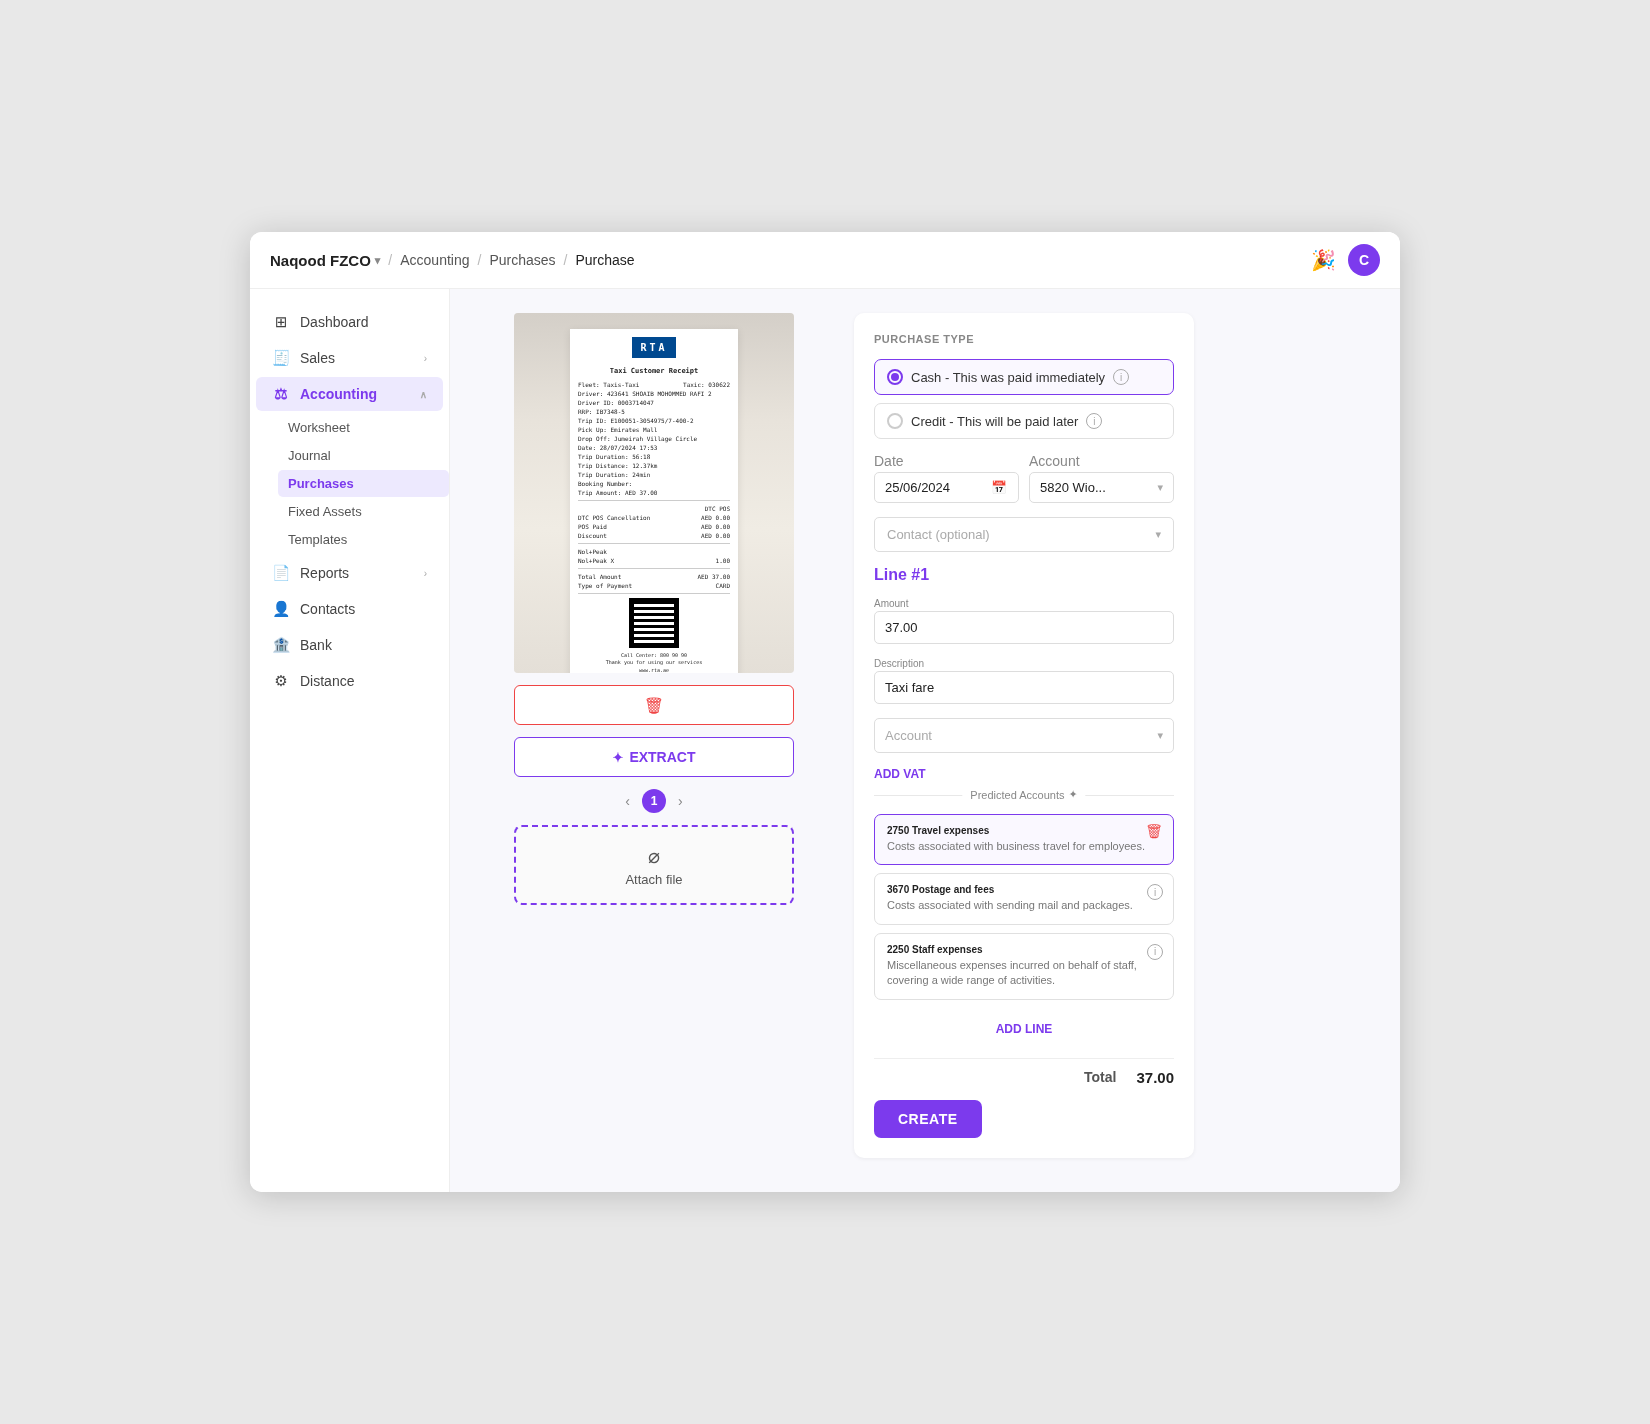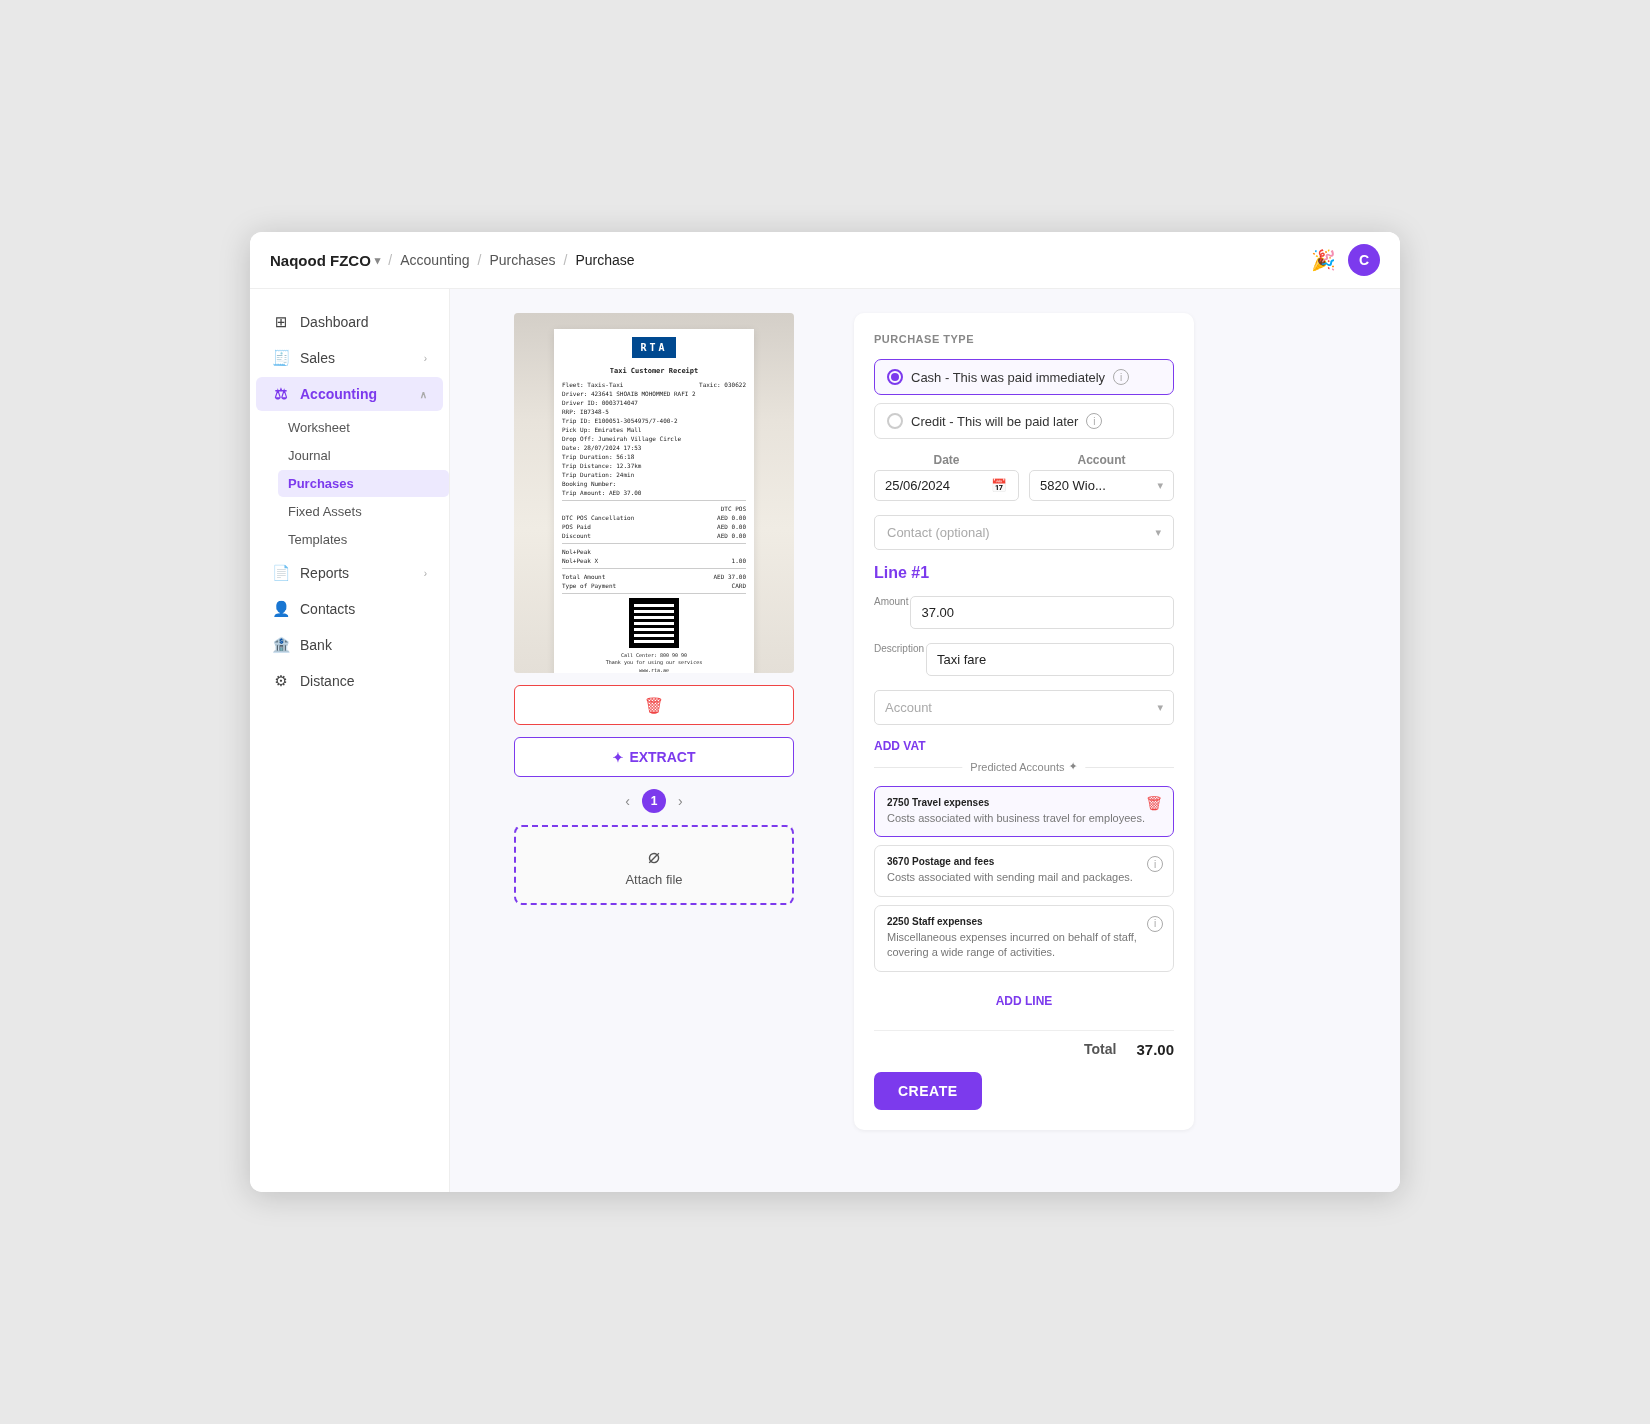--- a/index.html
+++ b/index.html
@@ -156,21 +156,21 @@
       width: 100%;
       height: 100%;
       background: linear-gradient(to bottom, #d4cfc8 0%, #e8e3db 30%, #f0ece4 60%, #e4dfd7 100%);
       position: relative;
       display: flex;
       align-items: flex-start;
       justify-content: center;
       padding-top: 16px;
     }
     .receipt-inner {
-      width: 200px;
+      width: 168px;
       background: #fff;
       padding: 8px;
       font-size: 6px;
       font-family: monospace;
       line-height: 1.5;
       color: #222;
       box-shadow: 0 2px 8px rgba(0,0,0,0.1);
     }
     .receipt-inner .rta-logo {
       text-align: center;
@@ -337,24 +337,23 @@
       display: flex;
       gap: 10px;
     }
     .field-group {
       display: flex;
       flex-direction: column;
       gap: 3px;
       flex: 1;
     }
     .field-label {
-      font-size: 12px;
+      font-size: 14px;
       color: #888;
-      font-weight: 700;
-      text-align: center;
+      font-weight: 400;
     }
     .field-input {
       border: 1px solid #ddd;
       border-radius: 5px;
       padding: 7px 10px;
       font-size: 13px;
       color: #222;
       display: flex;
       align-items: center;
       justify-content: space-between;
@@ -374,21 +373,21 @@
       justify-content: space-between;
       cursor: pointer;
     }
     .line-title {
       font-size: 16px;
       font-weight: 700;
       color: #7c3aed;
     }
     .form-input-group {
       display: flex;
-      flex-direction: row;
+      flex-direction: column;
       gap: 2px;
     }
     .form-input-label {
       font-size: 10px;
       color: #888;
     }
     .form-input {
       border: 1px solid #ddd;
       border-radius: 5px;
       padding: 8px 10px;

